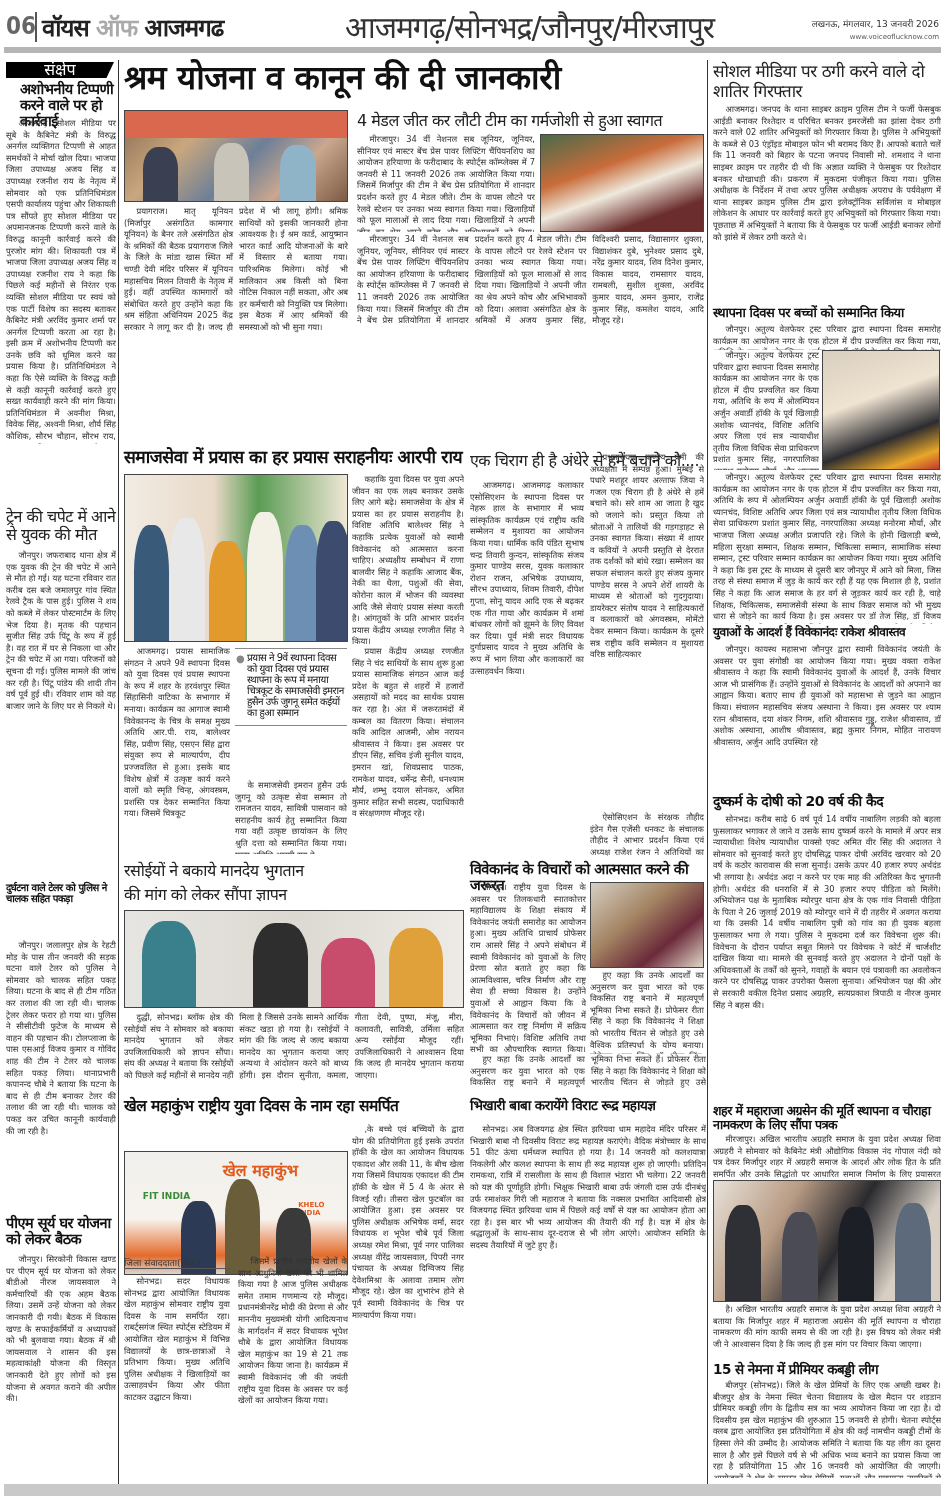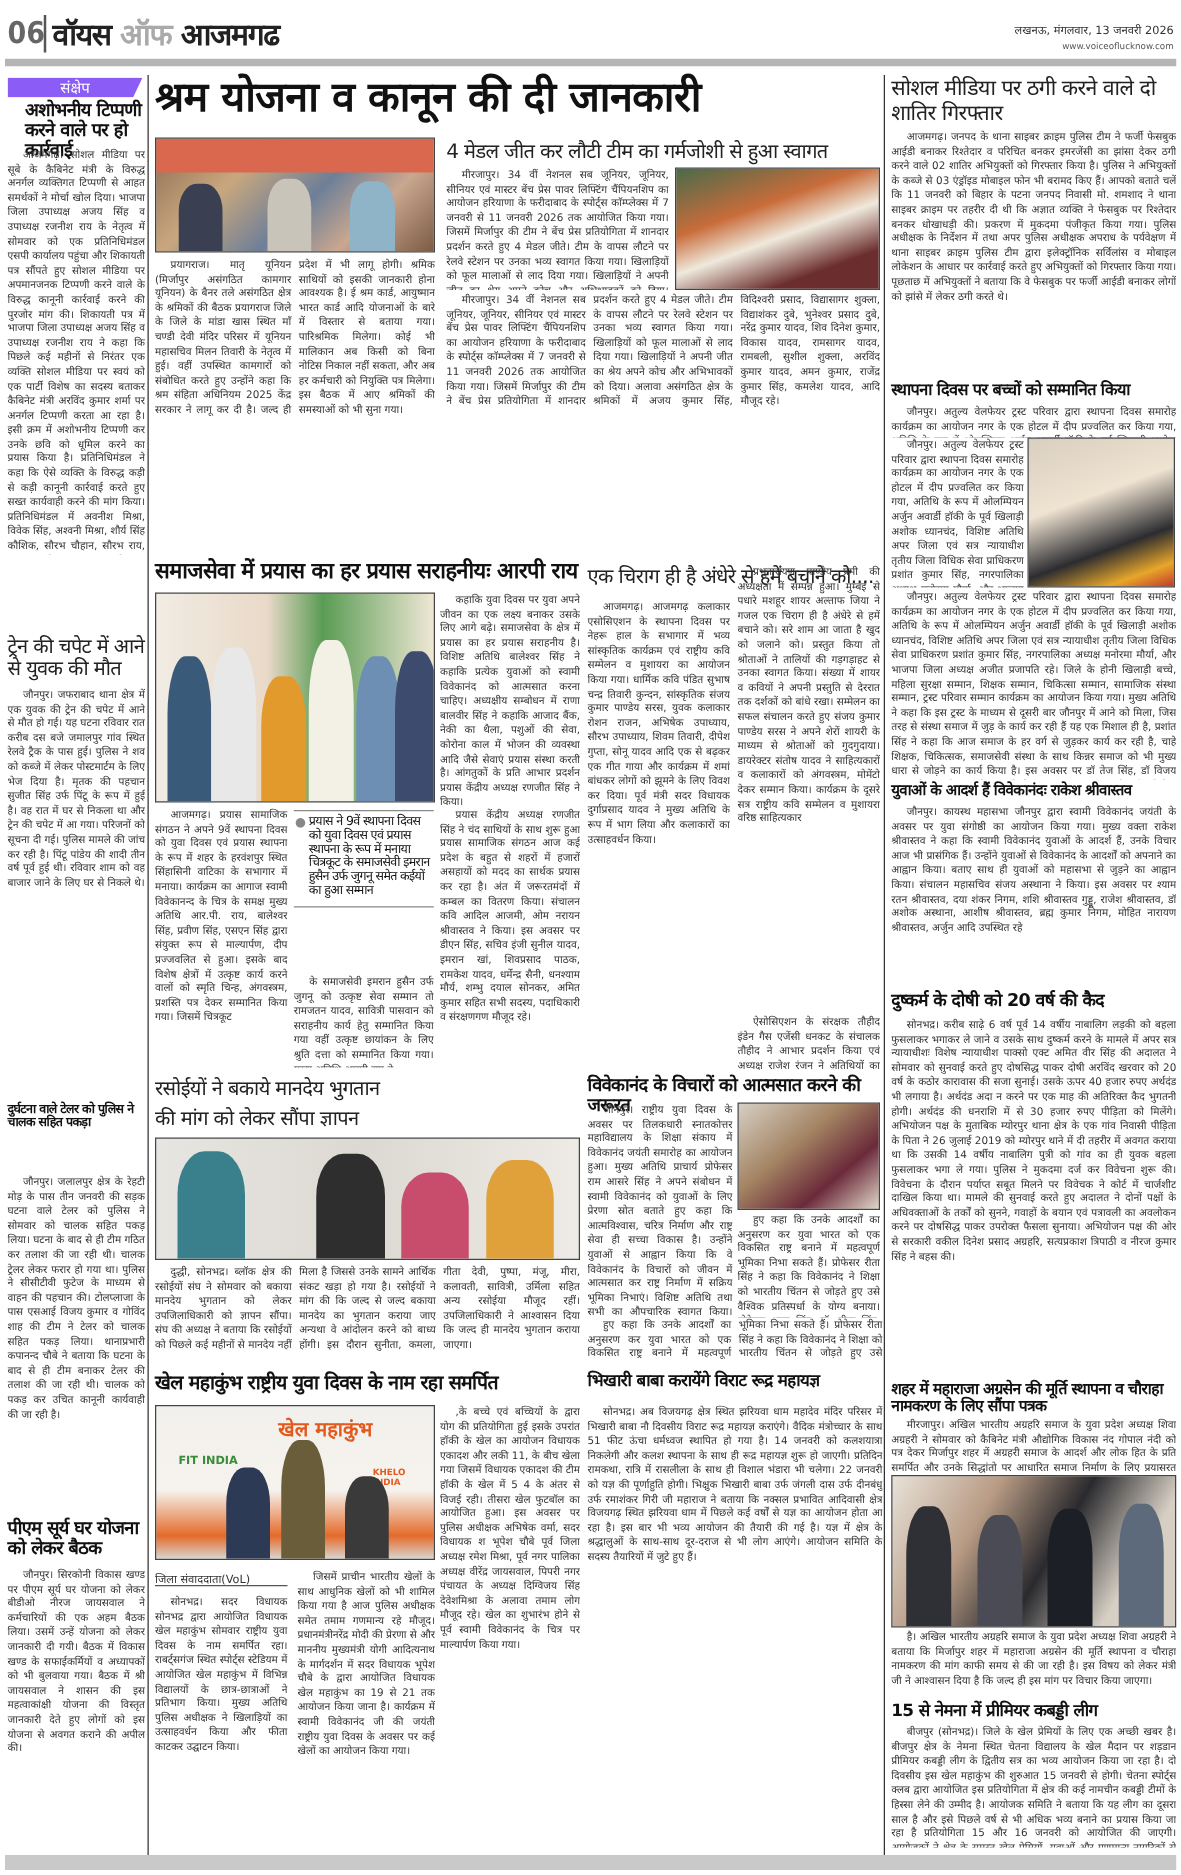--- a/index.html
+++ b/index.html
@@ -14,36 +14,37 @@
 .dateline{right:6px;top:17px;font-size:9px;color:#333}
 .site{right:6px;top:33px;font-size:7px;color:#555}
 .topbar{left:4px;top:47px;width:937px;height:6px;background:#b5b5b5}
 .vr{width:1px;background:#333}
 .col-text{font-size:8.3px;line-height:11.6px;color:#333;text-align:justify;overflow:hidden}
 .col-text p{text-indent:1.5em}
 .hl{font-weight:bold;color:#111;letter-spacing:-0.5px;line-height:1.1}
 .hl-light{color:#222;letter-spacing:-0.5px;line-height:1.15}
 .photo{background:linear-gradient(135deg,#8a6b52,#c9a77e 30%,#6d7f98 55%,#caa78f 75%,#7c5b44);border:1px solid #444;overflow:hidden}
 .photo .fig{position:absolute;bottom:0;width:16%;border-radius:40% 40% 0 0;}
-.sankshep{left:6px;top:62px;width:108px;height:16px;background:#8b5cf6;color:#fff;font-size:12px;text-align:center;line-height:16px;clip-path:polygon(0 0,100% 0,93% 100%,0 100%)}
+.sankshep{left:6px;top:62px;width:108px;height:16px;background:#000000;color:#fff;font-size:16px;text-align:center;line-height:16px;clip-path:polygon(0 0,100% 0,93% 100%,0 100%)}
 .graybar{background:#c9c9c9}
 .bullet-box{border-top:1px solid #888;border-bottom:1px solid #888}
 .byline{font-size:9px;color:#333}
 </style>
 </head>
 <body>
 
 <div class="abs masthead">
   <div class="abs pgno">06</div>
   <div class="abs pgsep"></div>
   <div class="abs brand">
     <span>वॉयस</span>
     <span class="mid">ऑफ</span>
     <span>आजमगढ</span>
   </div>
+  <div class="abs region">आजमगढ़/सोनभद्र/जौनपुर/मीरजापुर</div>
   <div class="abs dateline">लखनऊ, मंगलवार, 13 जनवरी 2026</div>
   <div class="abs site">www.voiceoflucknow.com</div>
   <div class="abs topbar"></div>
 </div>
 
 <div class="abs vr" style="left:118px;top:60px;height:1430px"></div>
 <div class="abs vr" style="left:707px;top:60px;height:1430px"></div>
 
 <div class="abs sankshep">संक्षेप</div>
 <div class="abs hl" style="left:20px;top:82px;width:110px;font-size:14.5px;">अशोभनीय टिप्पणी करने वाले पर हो कार्रवाई</div>
@@ -187,21 +188,21 @@
     <p>जौनपुर। राष्ट्रीय युवा दिवस के अवसर पर तिलकधारी स्नातकोत्तर महाविद्यालय के शिक्षा संकाय में विवेकानंद जयंती समारोह का आयोजन हुआ। मुख्य अतिथि प्राचार्य प्रोफेसर राम आसरे सिंह ने अपने संबोधन में स्वामी विवेकानंद को युवाओं के लिए प्रेरणा स्रोत बताते हुए कहा कि आत्मविश्वास, चरित्र निर्माण और राष्ट्र सेवा ही सच्चा विकास है। उन्होंने युवाओं से आह्वान किया कि वे विवेकानंद के विचारों को जीवन में आत्मसात कर राष्ट्र निर्माण में सक्रिय भूमिका निभाएं। विशिष्ट अतिथि तथा सभी का औपचारिक स्वागत किया। विवेकानंद के विचार आज के सामाजिक संघर्ष के समाधान</p>
   </div>
 <div class="abs col-text" style="left:590px;top:970px;width:114px;height:84px;">
     <p>हुए कहा कि उनके आदर्शों का अनुसरण कर युवा भारत को एक विकसित राष्ट्र बनाने में महत्वपूर्ण भूमिका निभा सकते हैं। प्रोफेसर रीता सिंह ने कहा कि विवेकानंद ने शिक्षा को भारतीय चिंतन से जोड़ते हुए उसे वैश्विक प्रतिस्पर्धा के योग्य बनाया। प्रोफेसर श्रद्धा सिंह, डॉ. गीता सिंह, डॉ. राजेश सिंह सहित अन्य शिक्षकों ने भी अपने विचार व्यक्त किए और स्वामी विवेकानंद के शैक्षिक, दार्शनिक एवं राष्ट्रीय दृष्टिकोण पर प्रकाश डाला। डॉ संतोष सिंह, डॉक्टर डी0के सिंह, डॉक्टर अंजू श्रीवास्तव, डॉ0 निधि सिंह एवं चंद्र प्रकाश गिरि उपस्थित रहे।</p>
   </div>
 <div class="abs col-text" style="left:470px;top:1054px;width:236px;height:40px;column-count:2;column-gap:6px">
     <p>हुए कहा कि उनके आदर्शों का अनुसरण कर युवा भारत को एक विकसित राष्ट्र बनाने में महत्वपूर्ण भूमिका निभा सकते हैं। प्रोफेसर रीता सिंह ने कहा कि विवेकानंद ने शिक्षा को भारतीय चिंतन से जोड़ते हुए उसे वैश्विक प्रतिस्पर्धा के योग्य बनाया। प्रोफेसर श्रद्धा सिंह, डॉ. गीता सिंह, डॉ. राजेश सिंह सहित अन्य शिक्षकों ने भी अपने विचार व्यक्त किए और स्वामी विवेकानंद के शैक्षिक, दार्शनिक एवं राष्ट्रीय दृष्टिकोण पर प्रकाश डाला। डॉ संतोष सिंह, डॉक्टर डी0के सिंह, डॉक्टर अंजू श्रीवास्तव, डॉ0 निधि सिंह एवं चंद्र प्रकाश गिरि उपस्थित रहे।</p>
   </div>
 
 <div class="abs hl" style="left:124px;top:1098px;width:340px;font-size:15.5px;">खेल महाकुंभ राष्ट्रीय युवा दिवस के नाम रहा समर्पित</div>
-<div class="abs photo" style="left:124px;top:1124px;width:224px;height:124px;background:linear-gradient(180deg,#f2f0ec 0%,#f6f3ee 55%,#e46a2a 85%,#d9d6d1)">
+<div class="abs photo" style="left:124px;top:1151px;width:224px;height:124px;background:linear-gradient(180deg,#f2f0ec 0%,#f6f3ee 55%,#e46a2a 85%,#d9d6d1)">
   <div style="position:absolute;left:44%;top:6%;font-size:16px;font-weight:bold;color:#e25a1e">खेल महाकुंभ</div>
   <div style="position:absolute;left:8%;top:32%;font-size:9px;font-weight:bold;color:#3a8c3a">FIT INDIA</div>
   <div style="position:absolute;left:78%;top:40%;font-size:7px;font-weight:bold;color:#e25a1e">KHELO INDIA</div>
   <div class="fig" style="left:25%;height:60%;background:#2d3a55"></div>
   <div class="fig" style="left:45%;height:78%;background:#6a5d3a"></div>
   <div class="fig" style="left:68%;height:54%;background:#3a3a3a"></div>
 </div>
 <div class="abs byline" style="left:124px;top:1256px;width:106px;">जिला संवाददाता(VoL)</div>
 <div class="abs" style="left:124px;top:1268px;width:106px;height:1px;background:#555"></div>
 <div class="abs col-text" style="left:124px;top:1276px;width:106px;height:212px;">

